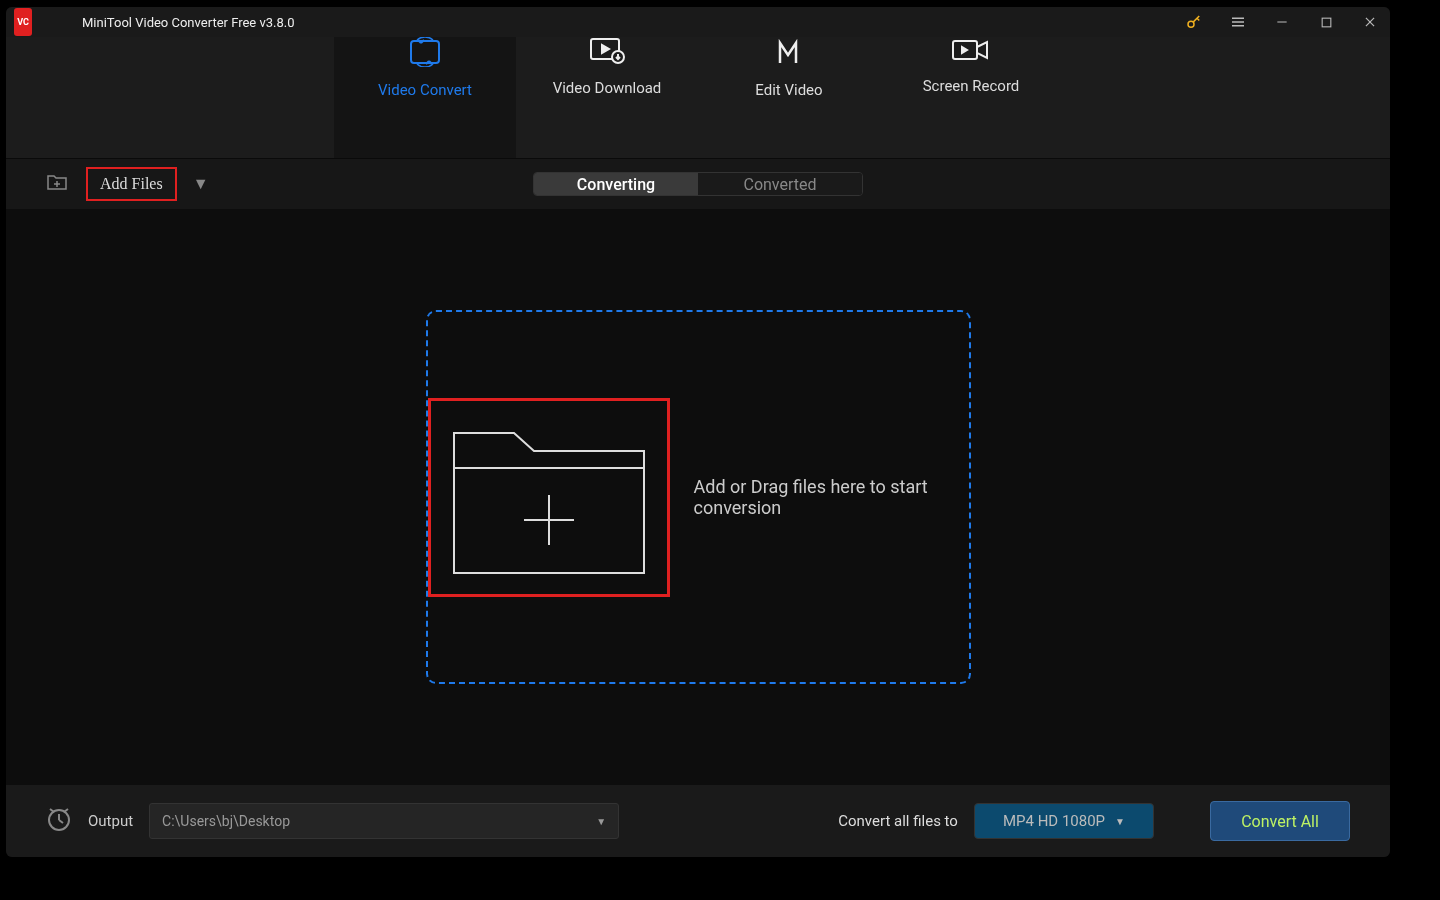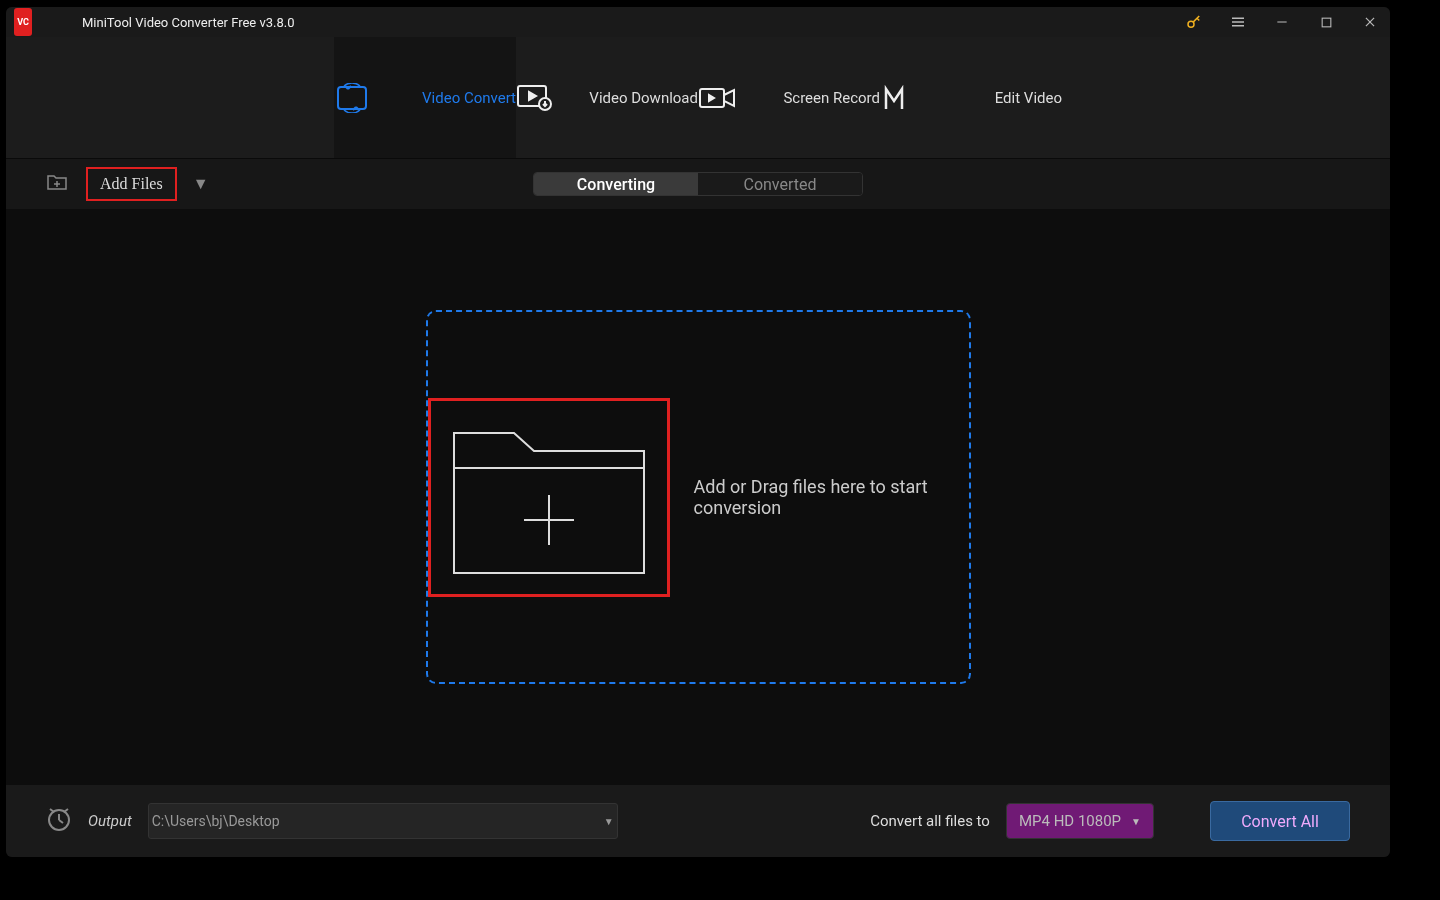--- a/index.html
+++ b/index.html
@@ -65,23 +65,24 @@
     .nav-tabs {
       height: 122px;
       display: flex;
       justify-content: center;
       background: #1c1c1c;
       border-bottom: 1px solid #0a0a0a;
     }
     .nav-tab {
       width: 182px;
       display: flex;
-      align-items: center;
-      justify-content: space-between;
-      gap: 21px;
+      flex-direction: column;
+      align-items: center;
+      justify-content: flex-start;
+      gap: 14px;
       cursor: pointer;
       font-size: 15px;
       color: #ddd;
     }
     .nav-tab.active {
       background: #141414;
       color: #1f7aeb;
     }
     .nav-tab.active svg { stroke: #1f7aeb; }
     .nav-tab svg { stroke: #eee; }
@@ -161,59 +162,59 @@
     }
     .footer {
       height: 72px;
       display: flex;
       align-items: center;
       padding: 0 40px;
       background: #1a1a1a;
       gap: 16px;
     }
     .timer-icon { color: #888; }
-    .out-label { font-size: 15px; color: #ccc; font-style: italic; }
+    .out-label { font-size: 15px; color: #ccc; }
     .out-path {
       width: 470px;
       height: 36px;
       background: #252525;
       border: 1px solid #333;
       border-radius: 3px;
       display: flex;
       align-items: center;
-      padding: 0 3px;
+      padding: 0 12px;
       color: #999;
       font-size: 14px;
       justify-content: space-between;
     }
     .footer-spacer { flex: 1; }
     .convert-label { font-size: 15px; color: #ddd; }
     .fmt-select {
       height: 36px;
-      background: #701a75;
+      background: #0c4a6e;
       border: 1px solid #333;
       border-radius: 4px;
       display: flex;
       align-items: center;
-      padding: 0 12px;
+      padding: 0 28px;
       color: #bbb;
       font-size: 15px;
       gap: 10px;
       cursor: pointer;
     }
     .convert-btn {
       width: 140px;
       height: 40px;
       background: #1f4a7a;
       border: 1px solid #3a6aa0;
       border-radius: 4px;
       display: flex;
       align-items: center;
       justify-content: center;
-      color: #f0abfc;
+      color: #bef264;
       font-size: 16px;
       cursor: pointer;
       margin-left: 40px;
     }
   </style>
 </head>
 <body>
 
 <div class="window">
 
@@ -267,32 +268,32 @@
     <div class="nav-tab">
       <svg width="36" height="28" viewBox="0 0 36 28" fill="none" stroke-width="2">
           <rect x="2" y="2" width="28" height="20" rx="2"></rect>
           <polygon points="13,8 13,16 20,12" fill="#eee"></polygon>
           <circle cx="29" cy="20" r="6" fill="#1c1c1c"></circle>
           <path d="M29 17 v5 M27 20 l2 2 l2 -2"></path>
         </svg>
       <span>Video Download</span>
     </div>
     <div class="nav-tab">
+      <svg width="30" height="30" viewBox="0 0 30 30" fill="none" stroke-width="2.5">
+          <path d="M6 26 L6 6 L14 18 L22 6 L22 26"></path>
+        </svg>
+      <span>Edit Video</span>
+    </div>
+    <div class="nav-tab">
       <svg width="40" height="26" viewBox="0 0 40 26" fill="none" stroke-width="2">
           <rect x="2" y="4" width="24" height="18" rx="2"></rect>
           <polygon points="11,10 11,16 16,13" fill="#eee"></polygon>
           <path d="M26 10 l10 -5 v16 l-10 -5 z"></path>
         </svg>
       <span>Screen Record</span>
-    </div>
-    <div class="nav-tab">
-      <svg width="30" height="30" viewBox="0 0 30 30" fill="none" stroke-width="2.5">
-          <path d="M6 26 L6 6 L14 18 L22 6 L22 26"></path>
-        </svg>
-      <span>Edit Video</span>
     </div>
   </div>
 
   <div class="toolbar">
     <div class="add-btn-wrap">
       <span class="folder-plus">
         <svg width="22" height="18" viewBox="0 0 22 18" fill="none" stroke="currentColor" stroke-width="1.5">
             <path d="M2 3 h6 l2 2 h10 v11 h-18 z"></path>
             <line x1="11" y1="8" x2="11" y2="14"></line>
             <line x1="8" y1="11" x2="14" y2="11"></line>

